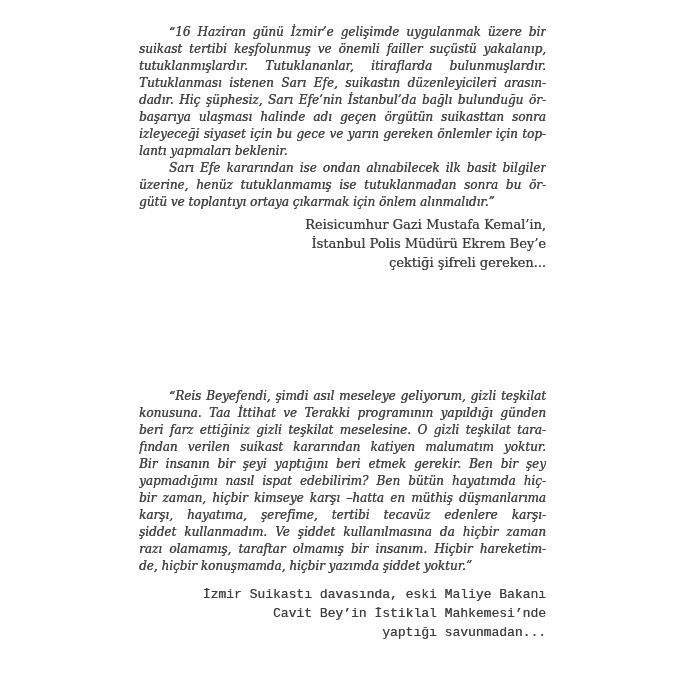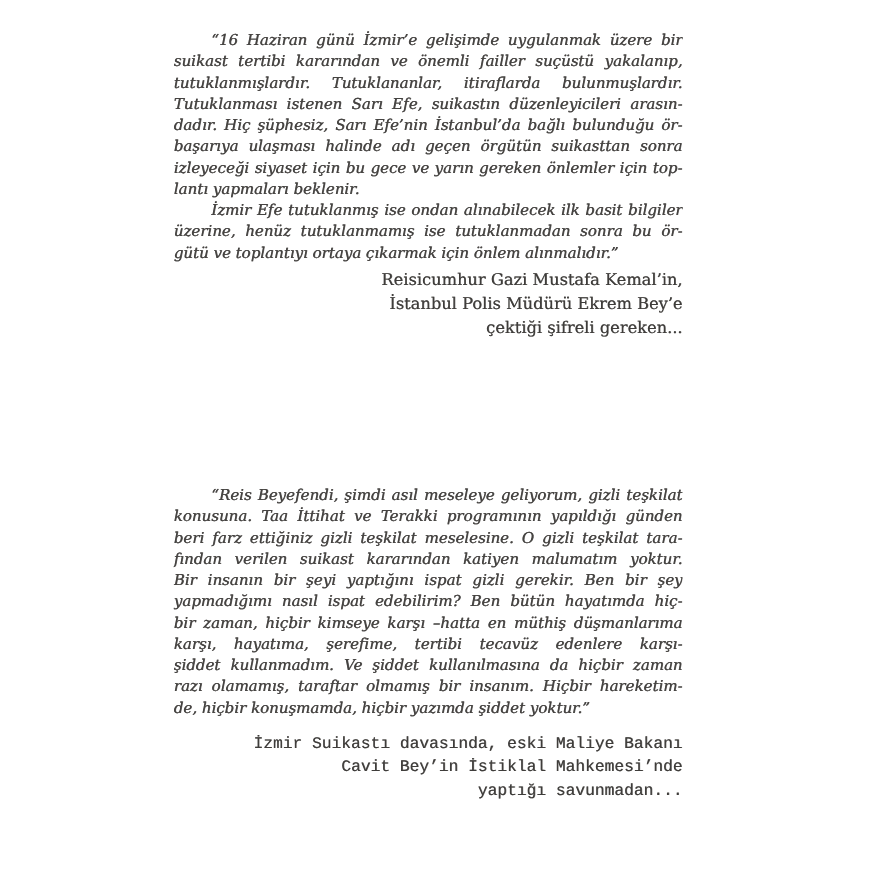--- a/index.html
+++ b/index.html
@@ -73,47 +73,47 @@
   }
 </style>
 </head>
 <body>
 
 <div class="page">
   <div class="text-column">
 
     <div class="quote para-1">
         <div class="line indent">“16 Haziran günü İzmir’e gelişimde uygulanmak üzere bir</div>
-        <div class="line">suikast tertibi kararından ve önemli failler suçüstü yakalanıp,</div>
+        <div class="line">suikast tertibi keşfolunmuş ve önemli failler suçüstü yakalanıp,</div>
         <div class="line">tutuklanmışlardır. Tutuklananlar, itiraflarda bulunmuşlardır.</div>
         <div class="line">Tutuklanması istenen Sarı Efe, suikastın düzenleyicileri arasın-</div>
         <div class="line">dadır. Hiç şüphesiz, Sarı Efe’nin İstanbul’da bağlı bulunduğu ör-</div>
         <div class="line">başarıya ulaşması halinde adı geçen örgütün suikasttan sonra</div>
         <div class="line">izleyeceği siyaset için bu gece ve yarın gereken önlemler için top-</div>
         <div class="line last">lantı yapmaları beklenir.</div>
       </div>
 
     <div class="quote para-2">
-        <div class="line indent">İzmir Efe tutuklanmış ise ondan alınabilecek ilk basit bilgiler</div>
+        <div class="line indent">Sarı Efe kararından ise ondan alınabilecek ilk basit bilgiler</div>
         <div class="line">üzerine, henüz tutuklanmamış ise tutuklanmadan sonra bu ör-</div>
         <div class="line last">gütü ve toplantıyı ortaya çıkarmak için önlem alınmalıdır.”</div>
       </div>
 
     <div class="attribution attribution-1">
         <div class="line">Reisicumhur Gazi Mustafa Kemal’in,</div>
         <div class="line">İstanbul Polis Müdürü Ekrem Bey’e</div>
         <div class="line last">çektiği şifreli gereken...</div>
       </div>
 
     <div class="quote quote-2">
         <div class="line indent">“Reis Beyefendi, şimdi asıl meseleye geliyorum, gizli teşkilat</div>
         <div class="line">konusuna. Taa İttihat ve Terakki programının yapıldığı günden</div>
         <div class="line">beri farz ettiğiniz gizli teşkilat meselesine. O gizli teşkilat tara-</div>
         <div class="line">fından verilen suikast kararından katiyen malumatım yoktur.</div>
-        <div class="line">Bir insanın bir şeyi yaptığını ispat gizli gerekir. Ben bir şey</div>
+        <div class="line">Bir insanın bir şeyi yaptığını beri etmek gerekir. Ben bir şey</div>
         <div class="line">yapmadığımı nasıl ispat edebilirim? Ben bütün hayatımda hiç-</div>
         <div class="line">bir zaman, hiçbir kimseye karşı –hatta en müthiş düşmanlarıma</div>
         <div class="line">karşı, hayatıma, şerefime, tertibi tecavüz edenlere karşı-</div>
         <div class="line">şiddet kullanmadım. Ve şiddet kullanılmasına da hiçbir zaman</div>
         <div class="line">razı olamamış, taraftar olmamış bir insanım. Hiçbir hareketim-</div>
         <div class="line last">de, hiçbir konuşmamda, hiçbir yazımda şiddet yoktur.”</div>
       </div>
 
     <div class="attribution attribution-2">
         <div class="line">İzmir Suikastı davasında, eski Maliye Bakanı</div>

